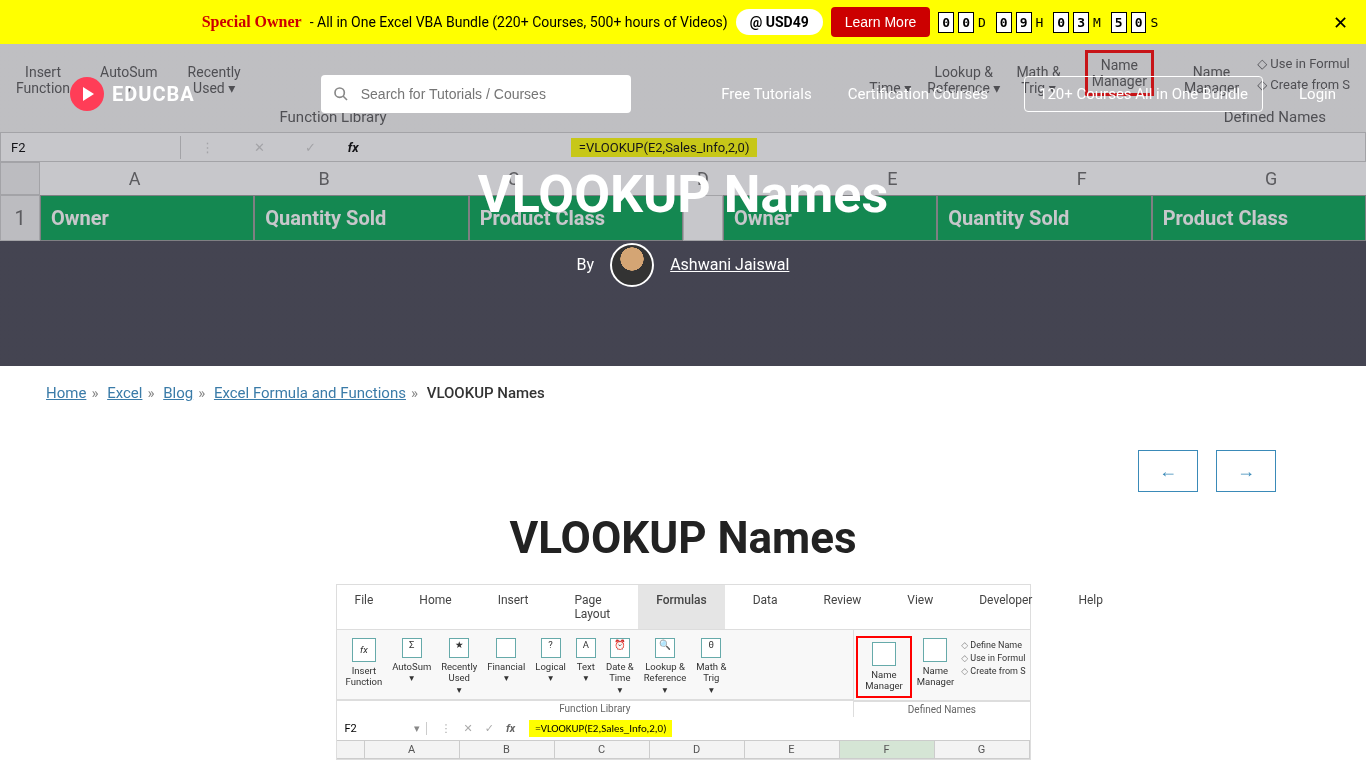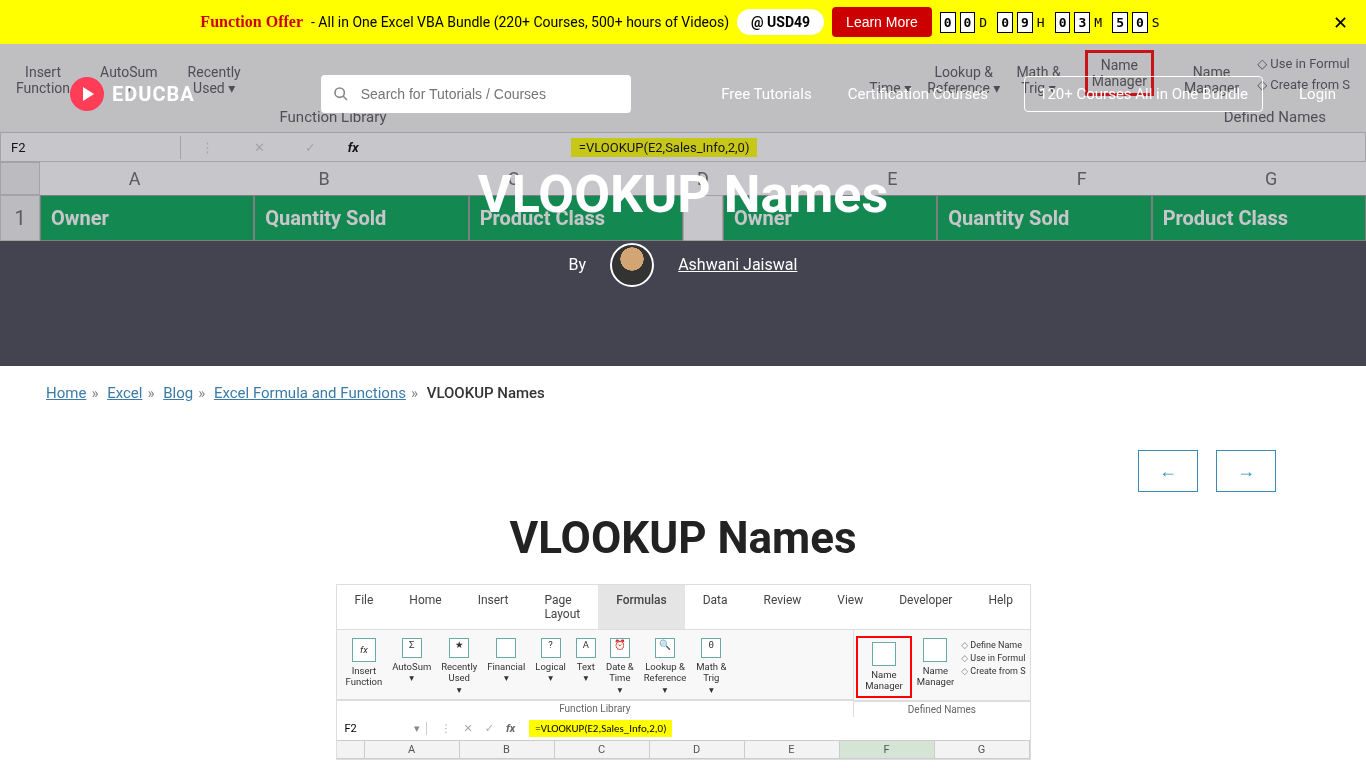--- a/index.html
+++ b/index.html
@@ -37,40 +37,40 @@
     .search-wrap { position: relative; margin-left: 110px; }
     .search-input { width: 310px; height: 38px; border: none; border-radius: 4px; padding: 0 12px 0 40px; font-size: 14px; }
     .search-icon { position: absolute; left: 12px; top: 11px; color: #888; }
     .nav-links { display: flex; gap: 36px; margin-left: auto; color: #fff; font-size: 15px; align-items: center; }
     .nav-links > * { cursor: pointer; white-space: nowrap; }
     .nav-bundle { border: 1px solid #fff; border-radius: 4px; padding: 8px 14px; }
     
     
     .hero-content { position: absolute; inset: 0; display: flex; flex-direction: column; align-items: center; justify-content: center; color: #fff; padding-top: 40px; }
     .hero-title { font-size: 52px; font-weight: bold; }
-    .author-row { display: flex; align-items: center; gap: 24px; margin-top: 18px; font-size: 16px; }
+    .author-row { display: flex; align-items: center; gap: 16px; margin-top: 18px; font-size: 16px; }
     .avatar { width: 44px; height: 44px; border-radius: 50%; background: radial-gradient(circle at 50% 35%, #d4a574 35%, #333 36%, #333 100%); border: 2px solid #fff; }
     .author-name { text-decoration: underline; }
     
     
     .breadcrumb { padding: 18px 46px; font-size: 15px; color: #666; }
     .breadcrumb a { color: #3a7ba8; text-decoration: underline; }
     .breadcrumb .sep { margin: 0 5px; color: #888; }
     .breadcrumb .current { color: #333; font-weight: 500; }
     
     
     .nav-arrows { display: flex; justify-content: flex-end; gap: 18px; padding: 30px 90px 20px; }
     .arrow-btn { width: 60px; height: 42px; border: 1px solid #3a8ab8; background: #fff; display: flex; align-items: center; justify-content: center; cursor: pointer; color: #3a8ab8; font-size: 18px; }
     
     
     .article-title { text-align: center; font-size: 44px; font-weight: bold; color: #222; margin-bottom: 20px; }
     
     
     .excel-image { width: 695px; margin: 0 auto; background: #fff; border: 1px solid #ddd; font-size: 12px; }
-    .excel-tabs { display: flex; gap: 0; background: #fff; border-bottom: 1px solid #ddd; }
+    .excel-tabs { display: flex; gap: 10px; background: #fff; border-bottom: 1px solid #ddd; }
     .excel-tab { padding: 8px 18px; color: #444; font-size: 12px; }
     .excel-tab.active { background: #e5e5e5; font-weight: 500; }
     .excel-ribbon { display: flex; background: #f8f8f8; padding: 6px 4px 2px; border-bottom: 1px solid #ddd; align-items: flex-start; }
     .ribbon-btn { display: flex; flex-direction: column; align-items: center; padding: 2px 5px; font-size: 9.5px; color: #333; line-height: 1.2; text-align: center; }
     .ribbon-btn .icn { width: 20px; height: 20px; border: 1px solid #6aa; background: #fff; margin-bottom: 3px; }
     .ribbon-btn.big .icn { width: 24px; height: 24px; }
     .name-mgr-box { border: 2px solid #ff0000; padding: 2px; }
     .ribbon-section-label { text-align: center; font-size: 10px; color: #666; padding: 2px 0; border-top: 1px solid #ddd; }
     .ribbon-side-list { display: flex; flex-direction: column; font-size: 9px; color: #333; gap: 3px; padding: 4px 2px; }
     .ribbon-side-list span::before { content: '◇ '; color: #888; }
@@ -82,21 +82,21 @@
     .formula-bar .formula-val { background: #ffff00; padding: 2px 6px; font-family: Calibri, sans-serif; }
     .col-headers { display: flex; background: #f3f3f3; border-bottom: 1px solid #ccc; font-size: 11px; color: #555; }
     .col-headers .corner { width: 28px; border-right: 1px solid #ccc; }
     .col-headers .col { flex: 1; text-align: center; padding: 2px; border-right: 1px solid #ccc; }
     .col-headers .col.sel { background: #d5e5d5; }
   </style>
 </head>
 <body>
 
 <div class="promo-bar">
-  <span class="special">Function Offer</span>
+  <span class="special">Special Owner</span>
   <span> - All in One Excel VBA Bundle (220+ Courses, 500+ hours of Videos) </span>
   <span class="price-badge">@ USD49</span>
   <button class="learn-more">Learn More</button>
   <div class="countdown">
     <span class="digit">0</span>
       <span class="digit">0</span>
       <span class="label">D</span>
     <span class="digit">0</span>
       <span class="digit">9</span>
       <span class="label">H</span>

